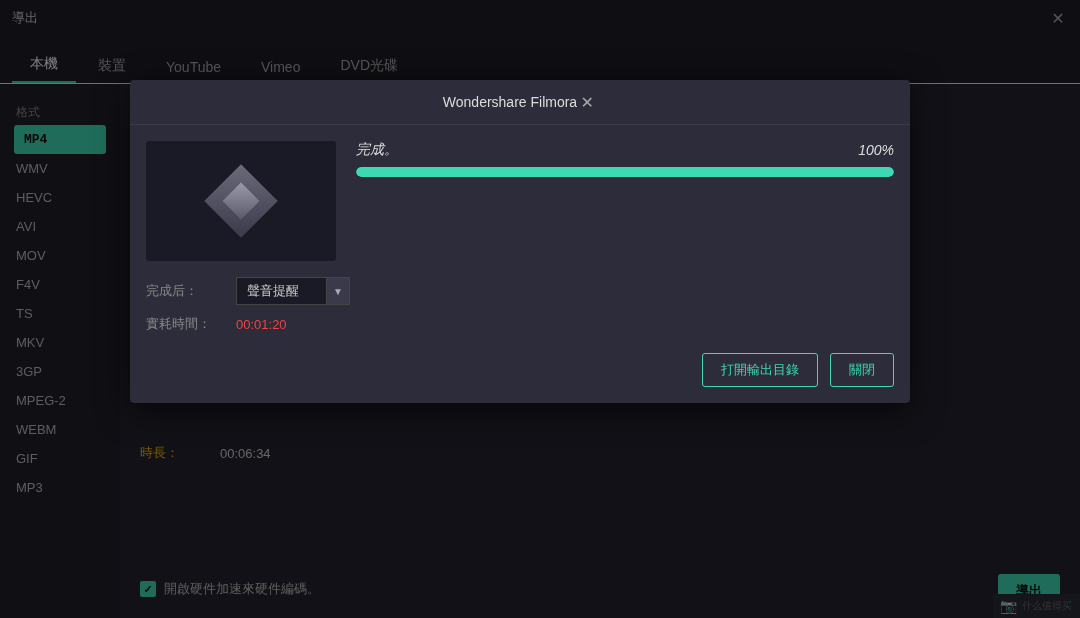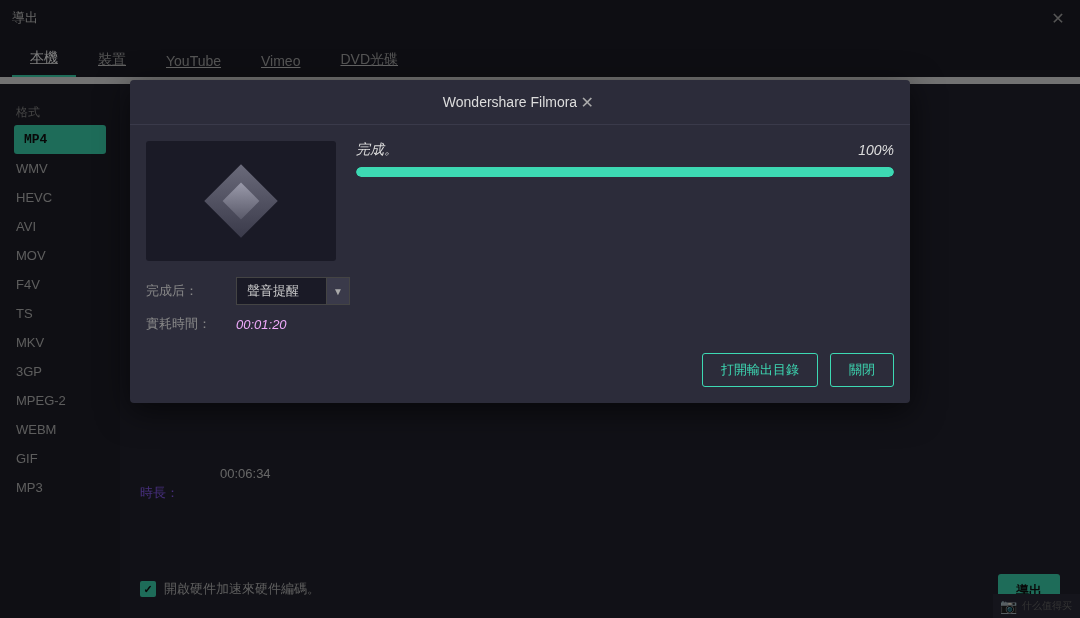--- a/index.html
+++ b/index.html
@@ -46,23 +46,22 @@
       display: flex; align-items: center; justify-content: center;
     }
 
     
     .tab-bar {
       display: flex;
       align-items: flex-end;
       background: #1c1c26;
       height: 48px;
       padding: 0 12px;
-      border-bottom: 7px solid #e5e5e5;
-      flex-shrink: 0;
-      text-decoration: underline;
+      border-bottom: 1px solid #e5e5e5;
+      flex-shrink: 0;
     }
     .tab-item {
       padding: 8px 18px;
       font-size: 14px;
       color: #aaa;
       cursor: pointer;
       position: relative;
       margin-right: 4px;
     }
     .tab-item.active {
@@ -117,22 +116,21 @@
     
     .info-row {
       display: flex;
       align-items: center;
       margin-bottom: 10px;
       font-size: 13px;
       color: #aaa;
     }
     .info-row .label {
       width: 80px;
-      color: #8b5cf6;
-      margin-top: 40px;
+      color: #eab308;
     }
     .info-row .value {
       color: #ccc;
     }
 
     
     .checkbox-row {
       display: flex;
       align-items: center;
       gap: 8px;
@@ -286,22 +284,21 @@
       align-items: center;
       font-size: 13px;
       margin-bottom: 10px;
     }
     .dialog-info-label {
       color: #888;
       width: 90px;
       flex-shrink: 0;
     }
     .dialog-info-value {
-      color: #f0abfc;
-      font-style: italic;
+      color: #ef4444;
     }
 
     
     .dropdown-container {
       display: flex;
       align-items: center;
       gap: 0;
     }
     .dropdown-input {
       background: #1a1a26;

